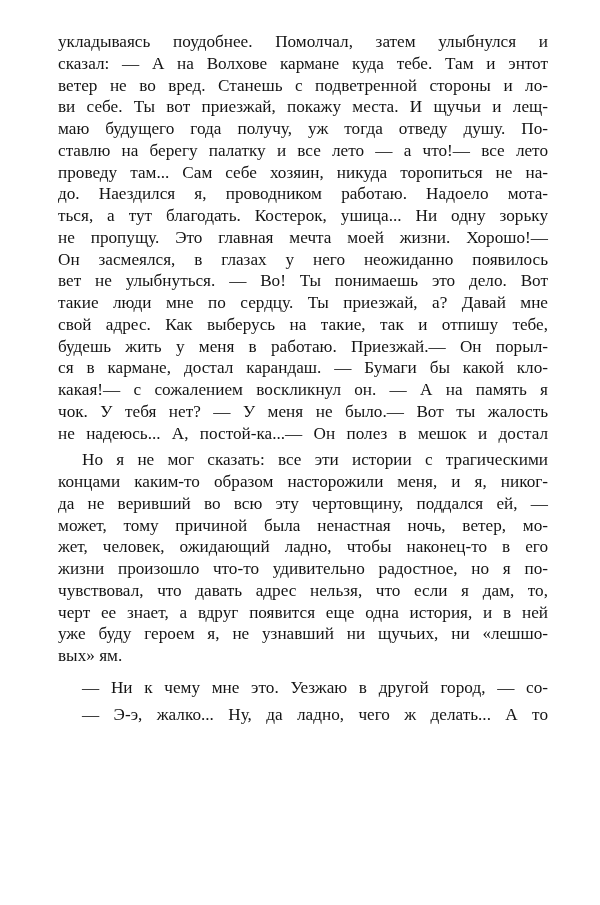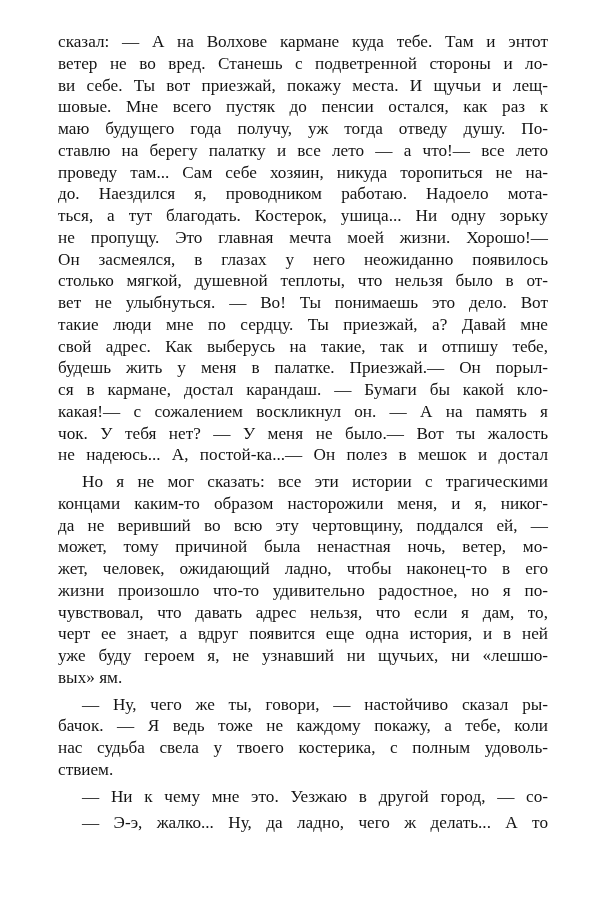--- a/index.html
+++ b/index.html
@@ -20,61 +20,54 @@
     position: absolute; left: 58px; top: 855px;
     font-family: "Liberation Serif", "DejaVu Serif", serif;
     font-size: 15px; font-weight: bold; color: #141414; margin-top: 48px;
   }
 </style>
 </head>
 <body>
 
 <div class="page">
   <div>
+    <span class="line">укладываясь поудобнее. Помолчал, затем улыбнулся и</span>
     <span class="line">сказал: — А на Волхове кармане куда тебе. Там и энтот</span>
     <span class="line">ветер не во вред. Станешь с подветренной стороны и ло-</span>
     <span class="line">ви себе. Ты вот приезжай, покажу места. И щучьи и лещ-</span>
-    <span class="line">шовые. Мне всего пустяк до пенсии остался, как раз к</span>
     <span class="line">маю будущего года получу, уж тогда отведу душу. По-</span>
     <span class="line">ставлю на берегу палатку и все лето — а что!— все лето</span>
     <span class="line">проведу там... Сам себе хозяин, никуда торопиться не на-</span>
     <span class="line">до. Наездился я, проводником работаю. Надоело мота-</span>
     <span class="line">ться, а тут благодать. Костерок, ушица... Ни одну зорьку</span>
     <span class="line">не пропущу. Это главная мечта моей жизни. Хорошо!—</span>
     <span class="line">Он засмеялся, в глазах у него неожиданно появилось</span>
-    <span class="line">столько мягкой, душевной теплоты, что нельзя было в от-</span>
     <span class="line">вет не улыбнуться. — Во! Ты понимаешь это дело. Вот</span>
     <span class="line">такие люди мне по сердцу. Ты приезжай, а? Давай мне</span>
     <span class="line">свой адрес. Как выберусь на такие, так и отпишу тебе,</span>
-    <span class="line">будешь жить у меня в палатке. Приезжай.— Он порыл-</span>
+    <span class="line">будешь жить у меня в работаю. Приезжай.— Он порыл-</span>
     <span class="line">ся в кармане, достал карандаш. — Бумаги бы какой кло-</span>
     <span class="line">какая!— с сожалением воскликнул он. — А на память я</span>
     <span class="line">чок. У тебя нет? — У меня не было.— Вот ты жалость</span>
     <span class="line">не надеюсь... А, постой-ка...— Он полез в мешок и достал</span>
   </div>
   <div class="gap"></div>
   <div>
     <span class="line indent">Но я не мог сказать: все эти истории с трагическими</span>
     <span class="line">концами каким-то образом насторожили меня, и я, никог-</span>
     <span class="line">да не веривший во всю эту чертовщину, поддался ей, —</span>
     <span class="line">может, тому причиной была ненастная ночь, ветер, мо-</span>
     <span class="line">жет, человек, ожидающий ладно, чтобы наконец-то в его</span>
     <span class="line">жизни произошло что-то удивительно радостное, но я по-</span>
     <span class="line">чувствовал, что давать адрес нельзя, что если я дам, то,</span>
     <span class="line">черт ее знает, а вдруг появится еще одна история, и в ней</span>
     <span class="line">уже буду героем я, не узнавший ни щучьих, ни «лешшо-</span>
     <span class="line last">вых» ям.</span>
   </div>
   <div class="gap"></div>
-  <div>
-    <span class="line indent">— Ну, чего же ты, говори, — настойчиво сказал ры-</span>
-    <span class="line">бачок. — Я ведь тоже не каждому покажу, а тебе, коли</span>
-    <span class="line">нас судьба свела у твоего костерика, с полным удоволь-</span>
-    <span class="line last">ствием.</span>
-  </div>
   <div class="gap"></div>
   <div>
     <span class="line indent">— Ни к чему мне это. Уезжаю в другой город, — со-</span>
   </div>
   <div class="gap"></div>
   <div>
     <span class="line indent">— Э-э, жалко... Ну, да ладно, чего ж делать... А то</span>
 
   </div>
 

